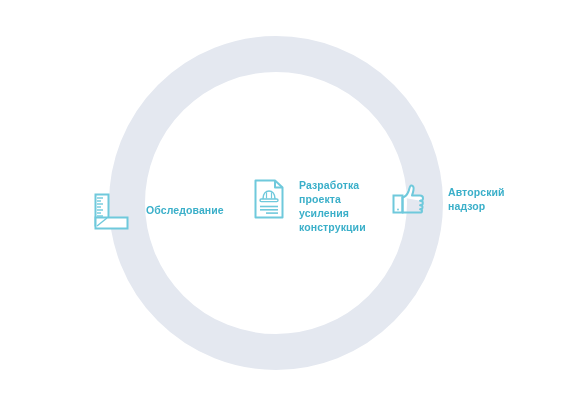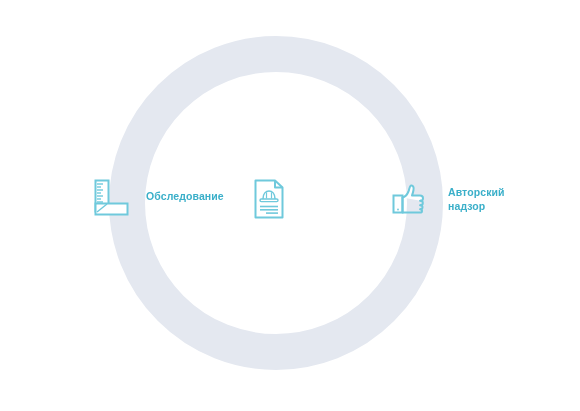--- a/index.html
+++ b/index.html
@@ -62,21 +62,21 @@
   .step-label {
     color: #3aafc9;
     font-size: 10.5px;
     font-weight: bold;
     line-height: 14px;
     letter-spacing: 0.1px;
     white-space: pre-line;
   }
 
   
-  .step-1 { left: 93px;  top: 178px; }
+  .step-1 { left: 93px;  top: 192px; }
   .step-1 .step-label { margin-left: 15px; margin-top: 11px; width: 90px; }
 
   .step-2 { left: 253px; top: 178px; }
   .step-2 .step-label { margin-left: 12px; margin-top: 0px; width: 72px; }
 
   .step-3 { left: 392px; top: 181px; }
   .step-3 .step-label { margin-left: 20px; margin-top: 4px; width: 70px; }
 
   .icon-svg { display: block; }
 </style>
@@ -121,20 +121,24 @@
           <path d="M10 21 C10 15.5 13 13 16 13 C19 13 22 15.5 22 21" stroke="#6fc9dc" stroke-width="1.6" fill="none"></path>
           <line x1="13.5" y1="14.3" x2="13.5" y2="20.5" stroke="#6fc9dc" stroke-width="1.2"></line>
           <line x1="18.5" y1="14.3" x2="18.5" y2="20.5" stroke="#6fc9dc" stroke-width="1.2"></line>
           <rect x="7" y="21" width="18" height="2.6" rx="1.3" stroke="#6fc9dc" stroke-width="1.4" fill="#ffffff"></rect>
 
           <line x1="7" y1="28.5" x2="25" y2="28.5" stroke="#6fc9dc" stroke-width="1.6"></line>
           <line x1="7" y1="31.8" x2="25" y2="31.8" stroke="#6fc9dc" stroke-width="1.6"></line>
           <line x1="13" y1="35.1" x2="25" y2="35.1" stroke="#6fc9dc" stroke-width="1.6"></line>
         </svg>
       </span>
+      <span class="step-label">Разработка
+проекта
+усиления
+конструкции</span>
     </div>
 
     <div class="step step-3">
       <span class="step-icon">
         <svg class="icon-svg" width="36" height="36" viewBox="0 0 36 36" fill="none" xmlns="http://www.w3.org/2000/svg">
 
           <rect x="1.5" y="14.5" width="9" height="17" stroke="#6fc9dc" stroke-width="2" fill="#ffffff"></rect>
           <circle cx="6" cy="28.5" r="0.9" fill="#6fc9dc"></circle>
 
           <path d="M10.5 16.5 C13 16 15 14 16.5 10.5 C17.5 8 17.5 5 19 4.5

